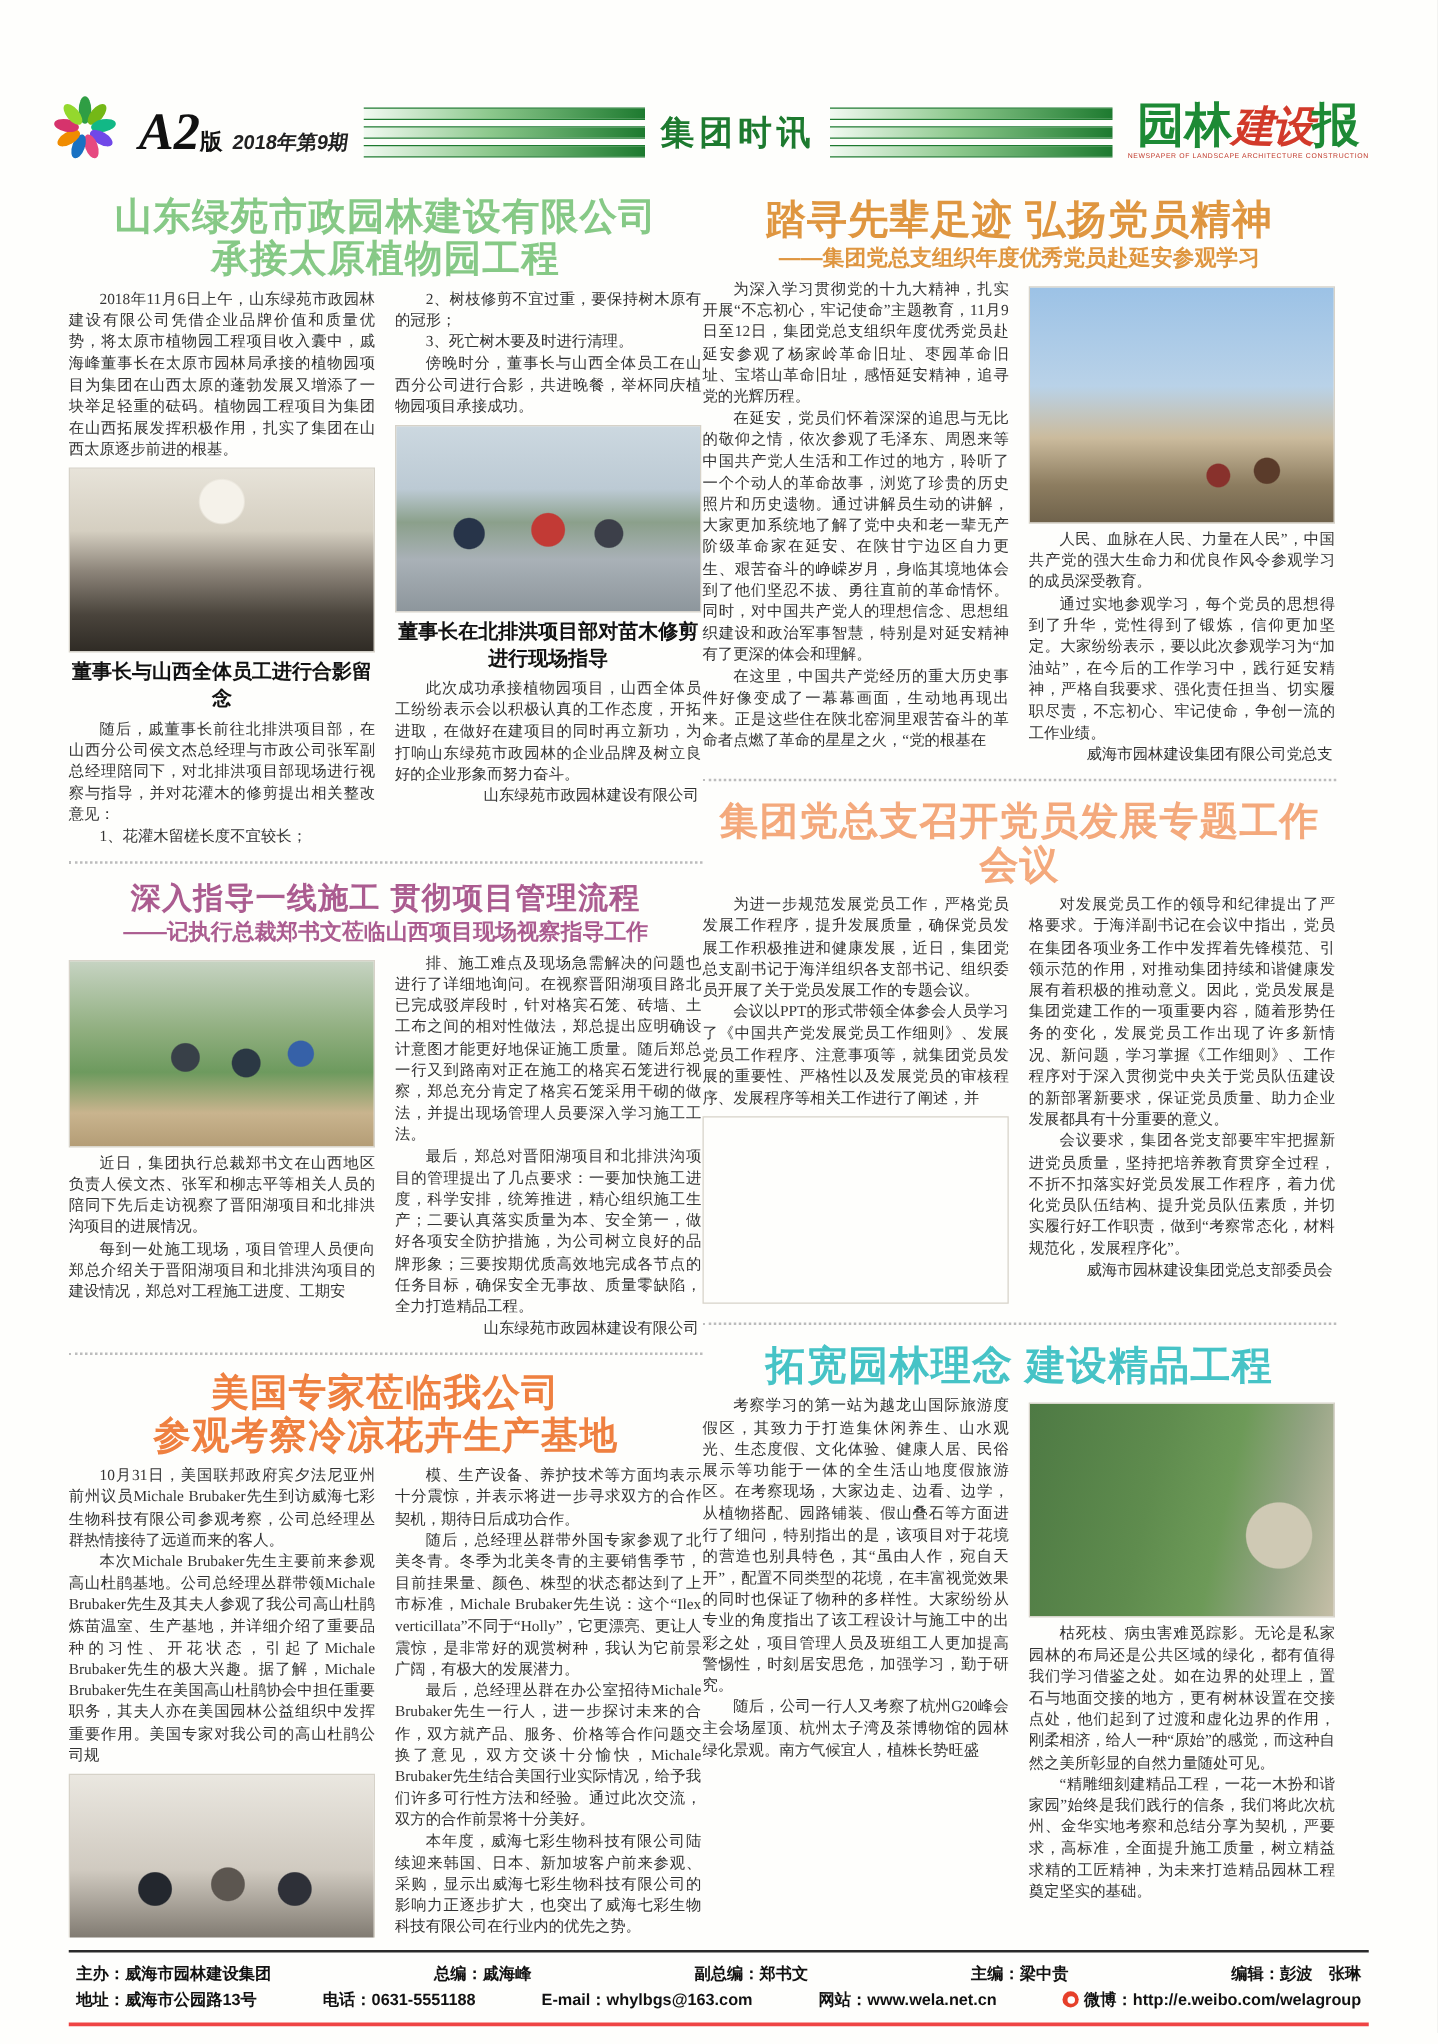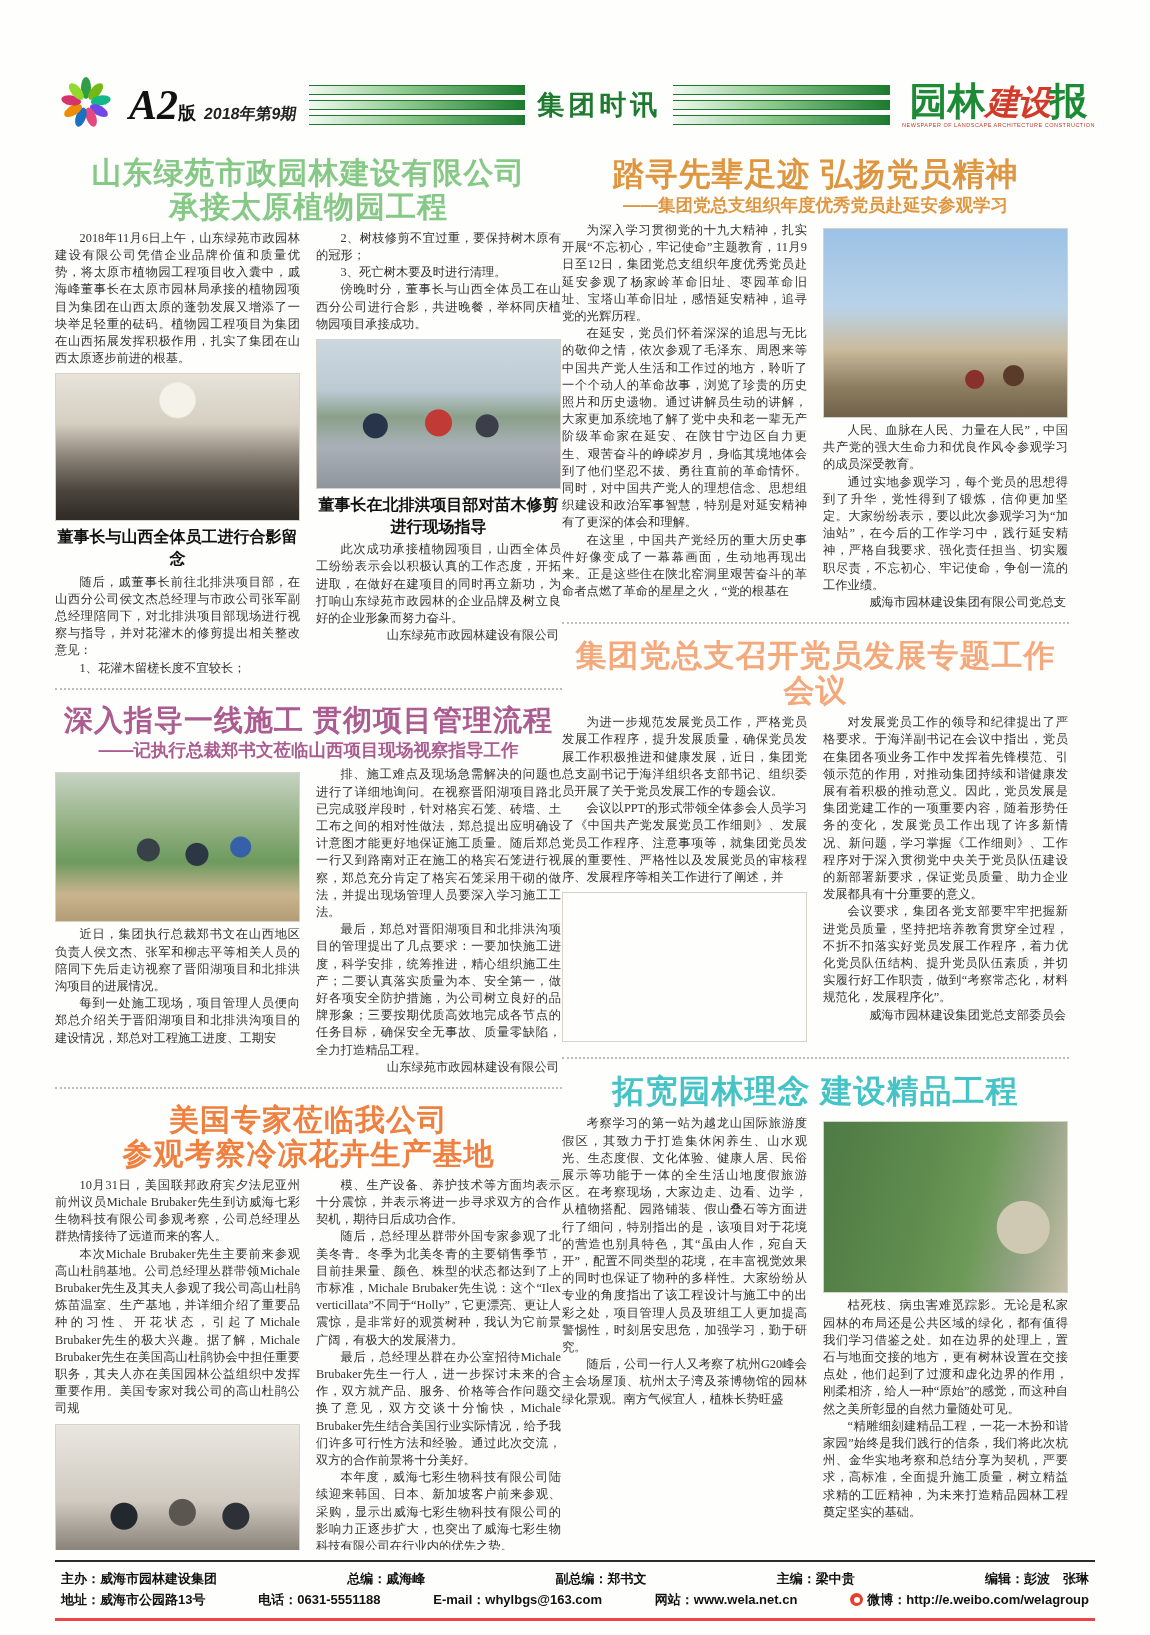--- a/index.html
+++ b/index.html
@@ -5,21 +5,21 @@
   html,body{margin:0;padding:0;background:#e9e9e9;}
   .page{
     width:1150px;height:1635px;margin:0 auto;background:#fefefc;
     box-sizing:border-box;display:flex;flex-direction:column;
     font-family:"Liberation Serif","DejaVu Serif",serif;color:#2b2b2b;
     overflow:hidden;
   }
   
   .masthead-row{
     flex:0 0 auto;display:flex;align-items:center;gap:12px;
-    padding:72px 55px 10px 55px;
+    padding:72px 55px 10px 37px;
   }
   .flower-logo{flex:0 0 auto;}
   .pageno-block{flex:0 0 auto;display:flex;align-items:baseline;gap:8px;white-space:nowrap;}
   .pageno{font-family:"Liberation Serif",serif;font-style:italic;font-size:42px;font-weight:bold;color:#111;line-height:1;}
   .pageno small{font-size:18px;font-style:normal;font-weight:bold;}
   .issue{font-family:"Liberation Sans",sans-serif;font-size:16px;font-weight:bold;color:#222;transform:skewX(-8deg);}
   .greenbars{flex:1 1 auto;display:flex;flex-direction:column;gap:5px;min-width:60px;}
   .greenbars i{display:block;height:8px;background:linear-gradient(90deg,#f2faf2 0%,#8cc88c 45%,#1d7a2f 100%);border-top:1px solid #1d7a2f;border-bottom:1px solid #1d7a2f;}
   .section-title{
     flex:0 0 auto;font-family:"Liberation Sans",sans-serif;font-weight:bold;
@@ -174,21 +174,21 @@
             <p>此次成功承接植物园项目，山西全体员工纷纷表示会以积极认真的工作态度，开拓进取，在做好在建项目的同时再立新功，为打响山东绿苑市政园林的企业品牌及树立良好的企业形象而努力奋斗。</p>
             <p class="sig">山东绿苑市政园林建设有限公司</p>
           </div>
         </div>
       </section>
 
       <div class="sep"></div>
 
       <section class="article">
         <h2 class="a-title c-plum">
-          <span class="t-line" style="font-size:29px">深入指导一线施工 贯彻项目管理流程</span>
+          <span class="t-line" style="font-size:24px">深入指导一线施工 贯彻项目管理流程</span>
           <span class="t-sub">——记执行总裁郑书文莅临山西项目现场视察指导工作</span>
         </h2>
         <div class="cols">
           <div class="col">
             <figure>
               <div class="photo ph-sitewalk"></div>
             </figure>
             <p>近日，集团执行总裁郑书文在山西地区负责人侯文杰、张军和柳志平等相关人员的陪同下先后走访视察了晋阳湖项目和北排洪沟项目的进展情况。</p>
             <p>每到一处施工现场，项目管理人员便向郑总介绍关于晋阳湖项目和北排洪沟项目的建设情况，郑总对工程施工进度、工期安</p>
           </div>

